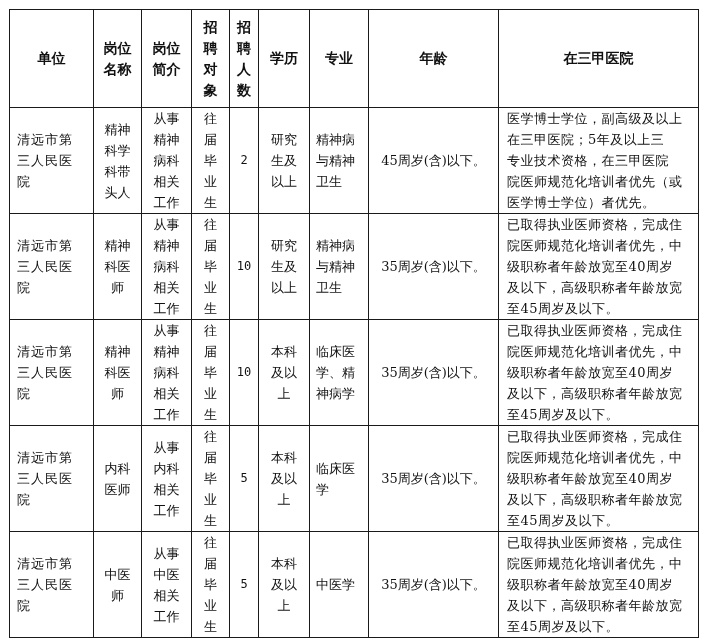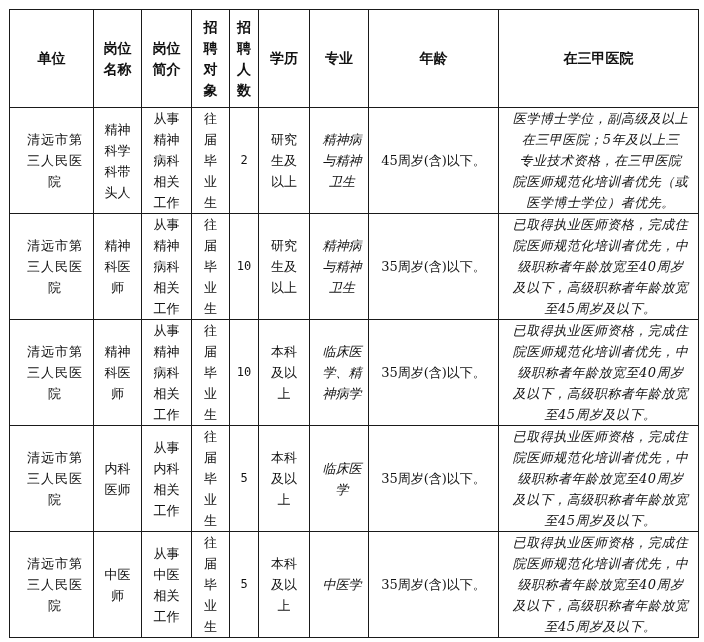--- a/index.html
+++ b/index.html
@@ -18,24 +18,24 @@
   }
   th {
     font-family: "DejaVu Sans", "Liberation Sans", sans-serif;
     font-weight: bold; font-size: 14px; line-height: 21px;
     text-align: center;
   }
   td { font-size: 13px; line-height: 21px; }
   tr.head { height: 98px; }
   tr.body { height: 106px; }
   tr.body.last { height: 104px; }
-  .c-unit { padding-left: 7px !important; text-align: center; letter-spacing: 1px; }
+  .c-unit { padding-left: 7px !important; text-align: left; letter-spacing: 1px; }
   .center { text-align: center; }
-  .c-major { padding-left: 6px !important; text-align: center; font-style: italic; }
-  .c-req { padding-left: 8px !important; padding-right: 4px !important; text-align: center; letter-spacing: 0.5px; font-style: italic; }
+  .c-major { padding-left: 6px !important; text-align: left; }
+  .c-req { padding-left: 8px !important; padding-right: 4px !important; text-align: left; letter-spacing: 0.5px; }
   .vstack span { display: block; }
   .num { font-family: "DejaVu Sans Mono", "Liberation Mono", monospace; font-size: 12px; }
 </style>
 </head>
 <body>
 
 <table class="recruit">
   <colgroup>
     <col style="width:84px">
     <col style="width:48px">

